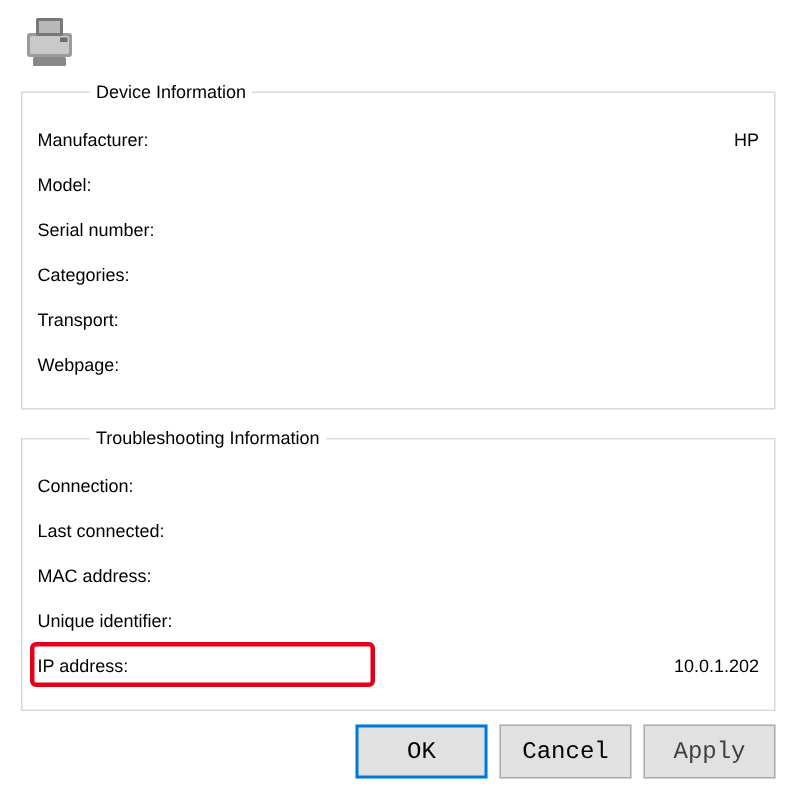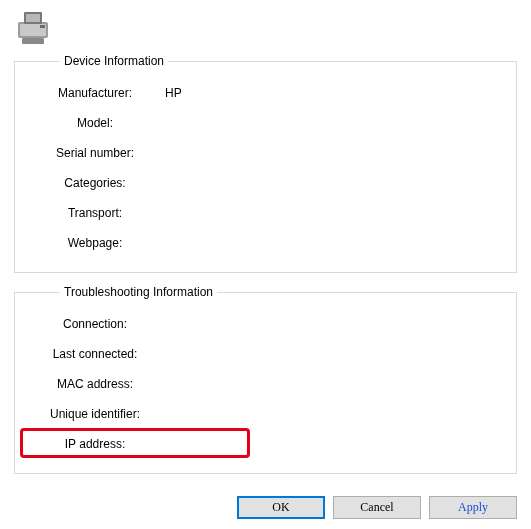--- a/index.html
+++ b/index.html
@@ -30,57 +30,57 @@
       color: #000;
       margin-left: 35px;
     }
     .row {
       display: flex;
       padding: 8px 0 8px 0;
     }
     .row .label {
       width: 140px;
       flex-shrink: 0;
-      text-align: center;
     }
     .row .value {
       flex: 1;
+      text-align: right;
     }
     .highlight {
       border: 3px solid #e3001b;
       position: absolute;
       left: 20px;
       top: 428px;
       width: 230px;
       height: 30px;
       border-radius: 4px;
       pointer-events: none;
     }
     .button-bar {
       position: absolute;
       bottom: 10px;
       right: 14px;
       display: flex;
       gap: 8px;
     }
     button {
-      font-family: Liberation Serif, serif;
-      font-size: 12px;
+      font-family: Liberation Mono, monospace;
+      font-size: 16px;
       width: 88px;
-      height: 23px;
+      height: 36px;
       background: #e1e1e1;
       border: 1px solid #adadad;
       cursor: pointer;
     }
     button.primary {
       border: 2px solid #0078d7;
       background: #e1e1e1;
     }
     button:disabled {
-      color: #1d4ed8;
+      color: #404040;
       cursor: default;
     }
   </style>
 </head>
 <body>
 
 <div class="printer-icon">
   <svg viewBox="0 0 40 38" width="40" height="38">
     <rect x="4" y="14" width="30" height="16" rx="2" fill="#9b9b9b"></rect>
     <rect x="6" y="16" width="26" height="12" rx="1" fill="#c9c9c9"></rect>
@@ -132,20 +132,21 @@
   <div class="row">
     <span class="label">MAC address:</span>
     <span class="value"></span>
   </div>
   <div class="row">
     <span class="label">Unique identifier:</span>
     <span class="value"></span>
   </div>
   <div class="row">
     <span class="label">IP address:</span>
+    <span class="value">10.0.1.202</span>
   </div>
 </fieldset>
 
 <div class="highlight"></div>
 
 <div class="button-bar">
   <button class="primary">OK</button>
   <button>Cancel</button>
   <button disabled="">Apply</button>
 </div>

